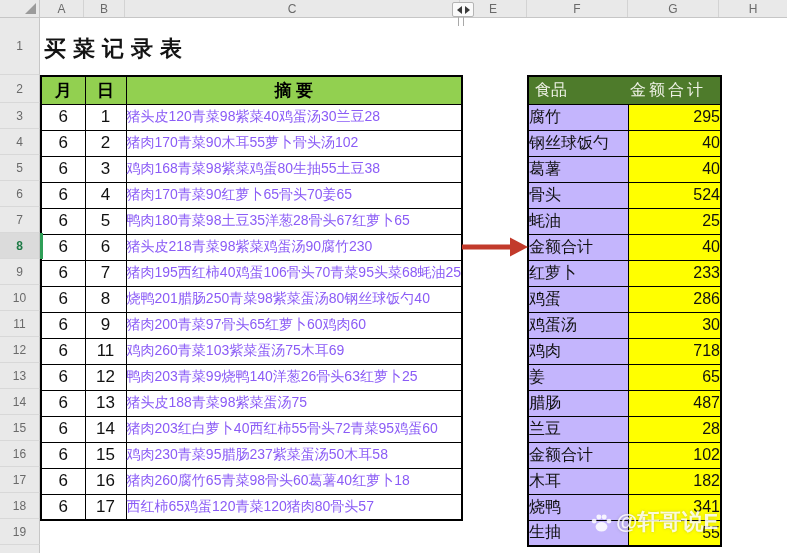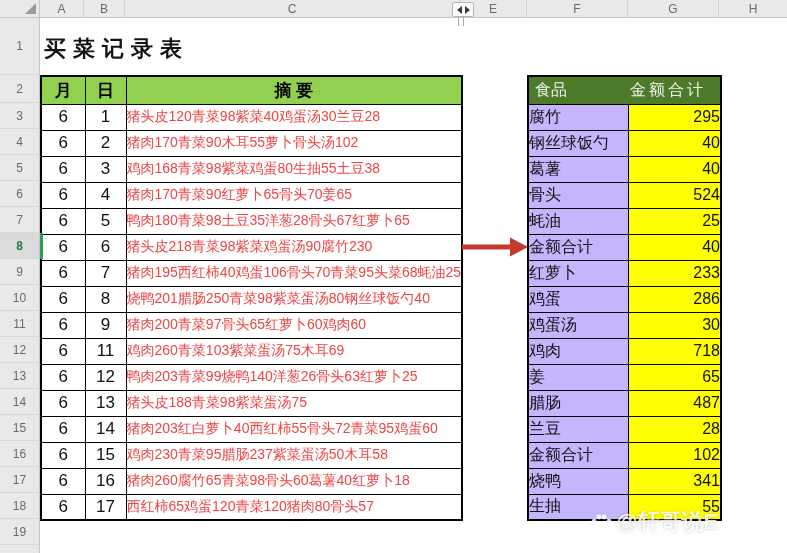--- a/index.html
+++ b/index.html
@@ -33,21 +33,21 @@
   .title{position:absolute;left:44px;top:18px;height:57px;line-height:61px;
     font-size:22px;font-weight:bold;letter-spacing:7px;color:#141414;white-space:nowrap;}
   
   table{border-collapse:collapse;table-layout:fixed;}
   .ltable{position:absolute;left:40px;top:75px;width:421px;border:2px solid #000;}
   .ltable th,.ltable td{border:1px solid #000;padding:0;overflow:visible;}
   .ltable tr{height:26px;}
   .ltable tr.hdr{height:28px;}
   .ltable th{background:#92D050;color:#000;font-size:17px;font-weight:bold;text-align:center;}
   .c-m,.c-d{font-size:17px;text-align:center;color:#111;}
-  .c-s{font-size:14px;text-align:left;padding-left:4px;white-space:nowrap;color:#ef4444;}
+  .c-s{font-size:14px;text-align:left;padding-left:4px;white-space:nowrap;color:#8b5cf6;}
   .rtable{position:absolute;left:527px;top:75px;width:193px;border:2px solid #000;z-index:4;}
   .rtable th,.rtable td{border:1px solid #000;padding:0;}
   .rtable tr{height:26px;}
   .rtable tr.hdr{height:28px;margin-top:24px;}
   .rtable th{background:#4E7B2B;color:#EFF2E6;font-size:16px;font-weight:normal;text-align:left;}
   .rtable th.h-item{padding-left:6px;border-right:none;}
   .rtable th.h-total{padding-left:2px;letter-spacing:3px;border-left:none;}
   .r-i{background:#c4b5fd;font-size:16px;text-align:left;padding-left:5px;color:#111;}
   .r-t{background:#FFFF00;font-size:16px;text-align:right;padding-right:4px;color:#111;}
   
@@ -262,20 +262,24 @@
         </tr>
     <tr>
           <td class="r-i">兰豆</td>
           <td class="r-t">28</td>
         </tr>
     <tr>
           <td class="r-i">金额合计</td>
           <td class="r-t">102</td>
         </tr>
     <tr>
+          <td class="r-i">木耳</td>
+          <td class="r-t">182</td>
+        </tr>
+    <tr>
           <td class="r-i">烧鸭</td>
           <td class="r-t">341</td>
         </tr>
     <tr>
           <td class="r-i">生抽</td>
           <td class="r-t">55</td>
         </tr>
   </tbody>
     </table>
 

